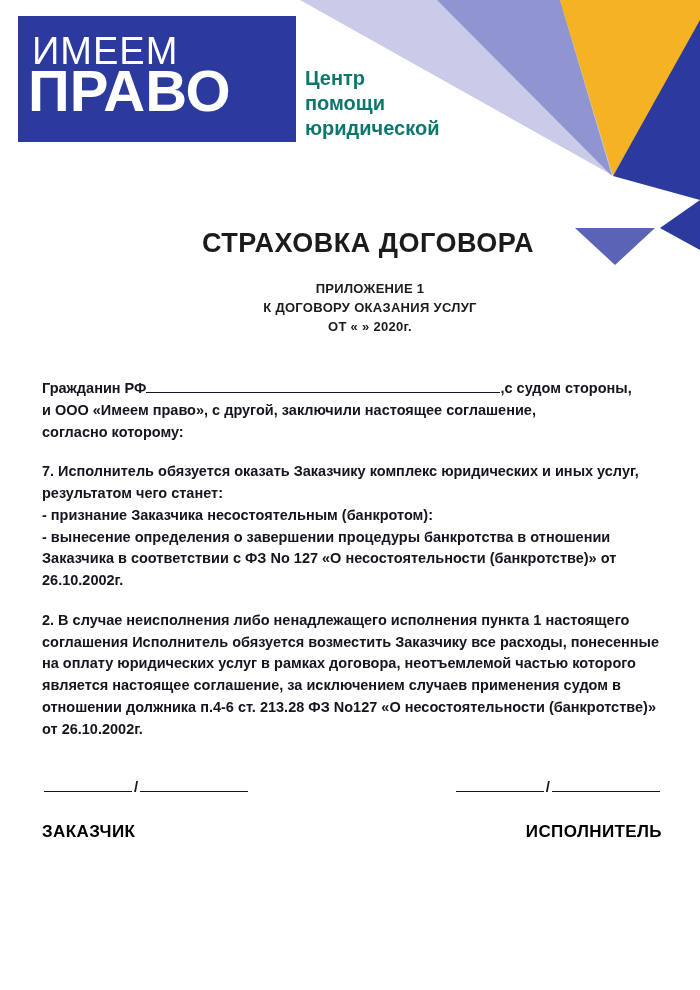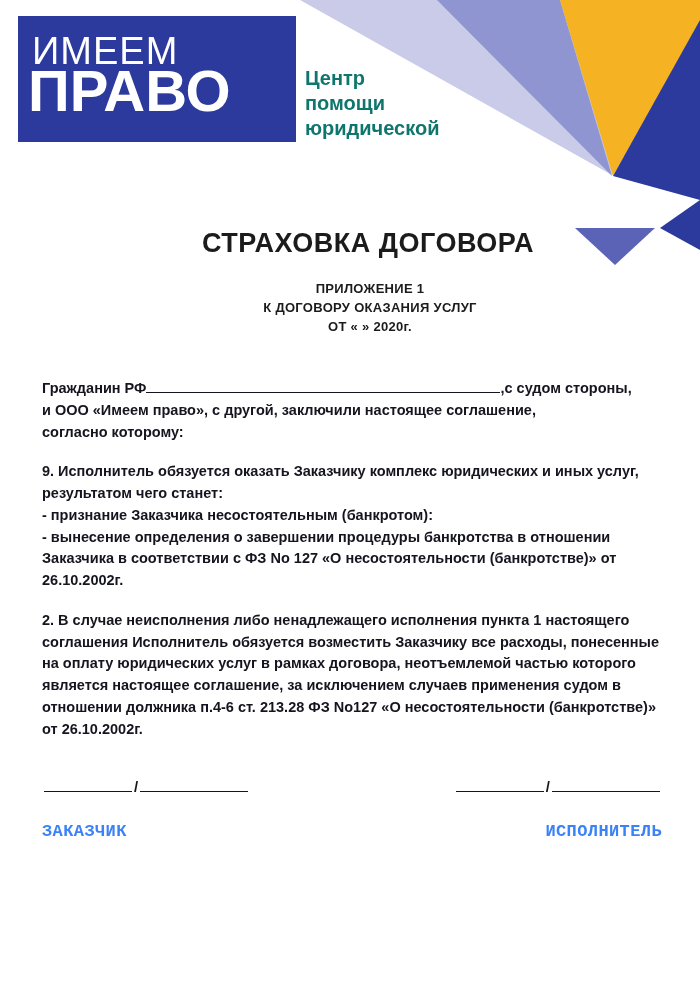--- a/index.html
+++ b/index.html
@@ -155,23 +155,22 @@
     left: 42px;
     top: 822px;
     width: 620px;
     height: 24px;
   }
   .sig-label {
     position: absolute;
     top: 0;
     font-size: 17px;
     font-weight: bold;
-    color: #3b82f6;
+    color: #000000;
     letter-spacing: 0.4px;
-    font-family: Liberation Mono, monospace;
   }
   .sig-label.left { left: 0; }
   .sig-label.right { right: 0; }
 
   
   .footer {
     position: absolute;
     left: 216px;
     top: 893px;
     width: 466px;
@@ -242,21 +241,21 @@
   </div>
 
   <div class="body-text">
     <div class="para">
       <span>Гражданин РФ</span><span class="blank-line" style="width:354px"></span><span>,с судом стороны,</span><br>
       <span>и ООО «Имеем право», с другой, заключили настоящее соглашение,</span><br>
       <span>согласно которому:</span>
     </div>
 
     <div class="para">
-      <div>9. Исполнитель обязуется оказать Заказчику комплекс юридических и иных услуг, результатом чего станет:</div>
+      <div>7. Исполнитель обязуется оказать Заказчику комплекс юридических и иных услуг, результатом чего станет:</div>
       <div>- признание Заказчика несостоятельным (банкротом):</div>
       <div>- вынесение определения о завершении процедуры банкротства в отношении Заказчика в соответствии с ФЗ No 127 «О несостоятельности (банкротстве)» от 26.10.2002г.</div>
     </div>
 
     <div class="para">2. В случае неисполнения либо ненадлежащего исполнения пункта 1 настоящего соглашения Исполнитель обязуется возместить Заказчику все расходы, понесенные на оплату юридических услуг в рамках договора, неотъемлемой частью которого является настоящее соглашение, за исключением случаев применения судом в отношении должника п.4-6 ст. 213.28 ФЗ No127 «О несостоятельности (банкротстве)» от 26.10.2002г.</div>
   </div>
 
   <div class="sig-row">
     <div class="sig-group sig-left">
       <span class="sig-line"></span><span>/</span><span class="sig-line long"></span>

